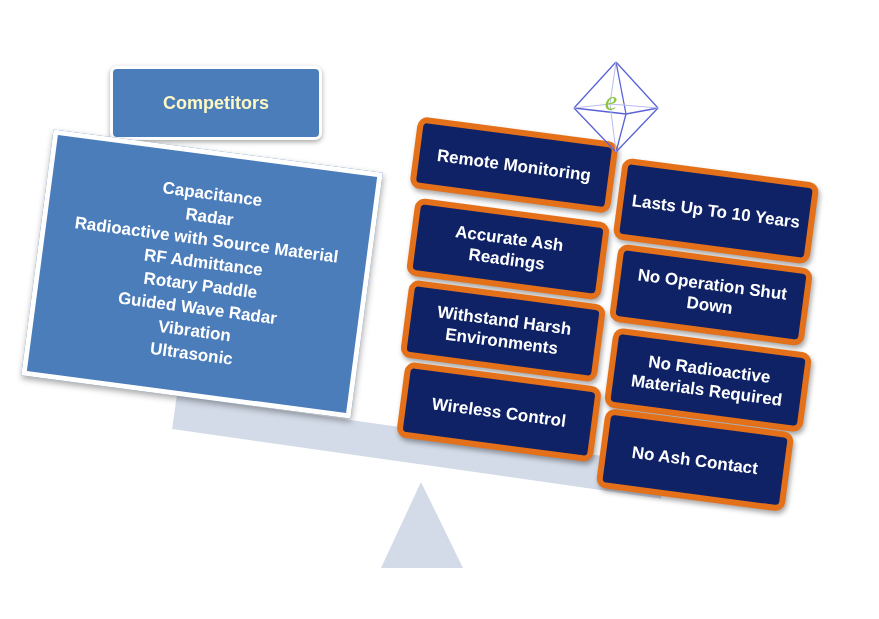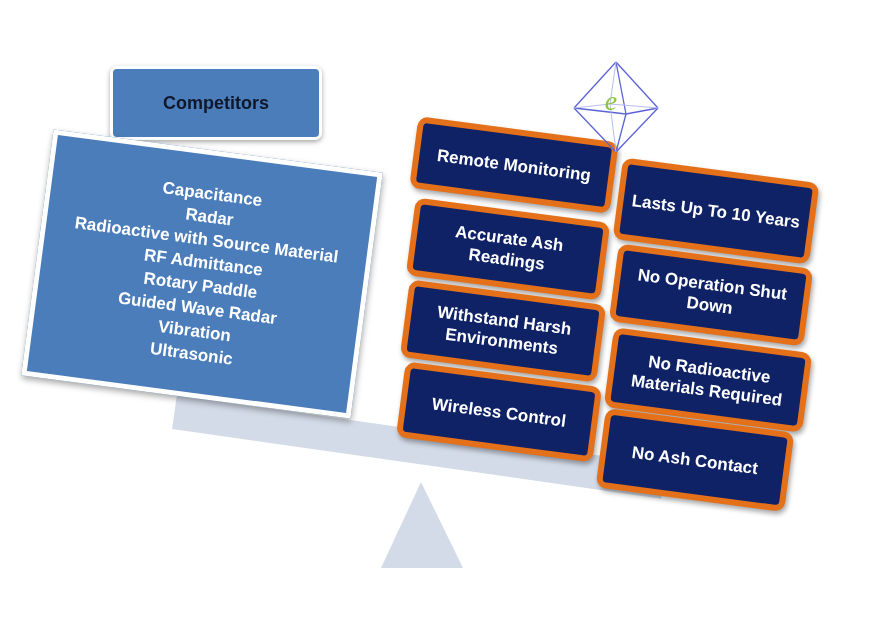--- a/index.html
+++ b/index.html
@@ -10,21 +10,21 @@
     
     #beam { left: 172px; top: 430px; width: 494px; height: 34px; background: #d3dbe8;
             transform-origin: center; transform: rotate(8.1deg); }
     #fulcrum { left: 0; top: 0; }
 
     
     #competitors-header { left: 110px; top: 66px; width: 206px; height: 68px;
       background: #4b7dbb; border: 3px solid #ffffff; border-radius: 7px;
       box-shadow: 0 2px 5px rgba(0,0,0,0.35);
       display: flex; align-items: center; justify-content: center;
-      color: #0f172a; font-weight: bold; font-size: 18px; }
+      color: #fef9c3; font-weight: bold; font-size: 18px; }
 
     
     #competitor-card { left: 36px; top: 150px; width: 322px; height: 238px;
       background: #4b7dbb; border: 5px solid #ffffff;
       box-shadow: 1px 3px 6px rgba(0,0,0,0.35);
       transform: rotate(7.5deg); transform-origin: center;
       display: flex; flex-direction: column; align-items: center; justify-content: center;
       color: #ffffff; font-weight: bold; font-size: 17px; line-height: 23px; text-align: center; }
     #competitor-card span { display: block; white-space: nowrap; }
 

